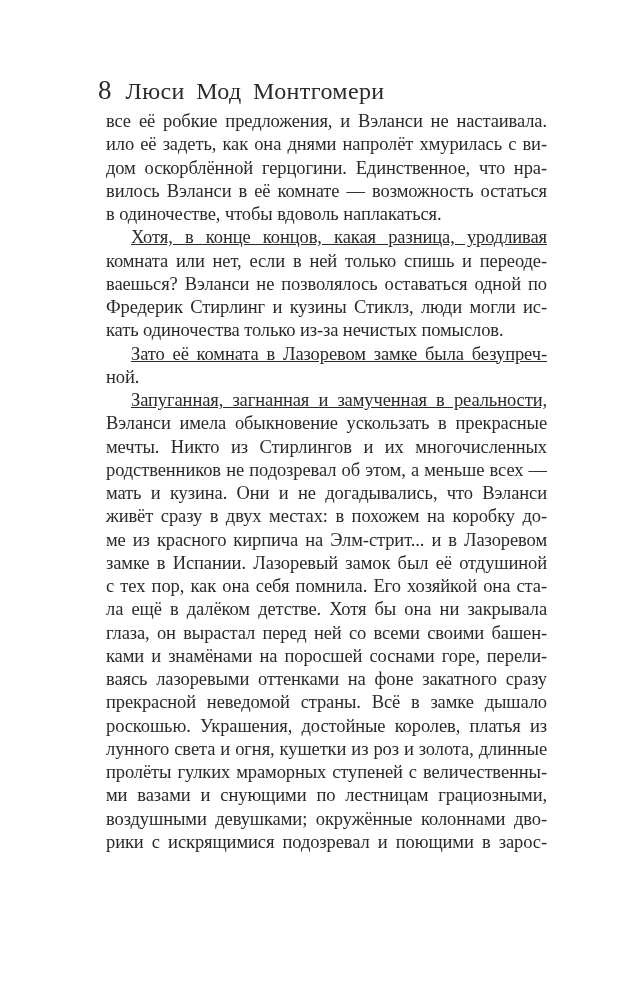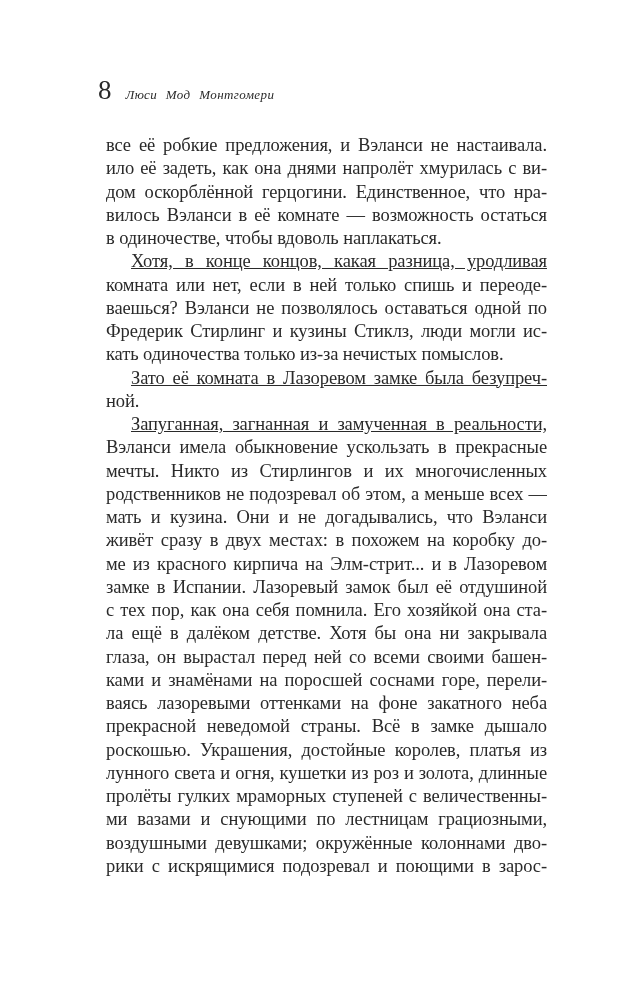--- a/index.html
+++ b/index.html
@@ -24,32 +24,30 @@
     align-items: baseline;
     gap: 14px;
     white-space: nowrap;
   }
   .page-number {
     font-size: 27px;
     font-weight: 400;
     line-height: 1;
   }
   .running-title {
-    font-style: italic;
-    font-size: 13px;
+    font-size: 24px;
     letter-spacing: 0.4px;
     word-spacing: 5px;
     line-height: 1;
   }
   .page-text {
     position: absolute;
     top: 110px;
     left: 106px;
     width: 441px;
-    margin-top: 24px;
   }
   .line {
     height: 23.25px;
     line-height: 23.25px;
     font-size: 18.5px;
     text-align: justify;
     text-align-last: justify;
     overflow: hidden;
     white-space: normal;
     letter-spacing: -0.1px;
@@ -88,21 +86,21 @@
       <div class="line">мечты. Никто из Стирлингов и их многочисленных</div>
       <div class="line">родственников не подозревал об этом, а меньше всех —</div>
       <div class="line">мать и кузина. Они и не догадывались, что Вэланси</div>
       <div class="line">живёт сразу в двух местах: в похожем на коробку до-</div>
       <div class="line">ме из красного кирпича на Элм-стрит... и в Лазоревом</div>
       <div class="line">замке в Испании. Лазоревый замок был её отдушиной</div>
       <div class="line">с тех пор, как она себя помнила. Его хозяйкой она ста-</div>
       <div class="line">ла ещё в далёком детстве. Хотя бы она ни закрывала</div>
       <div class="line">глаза, он вырастал перед ней со всеми своими башен-</div>
       <div class="line">ками и знамёнами на поросшей соснами горе, перели-</div>
-      <div class="line">ваясь лазоревыми оттенками на фоне закатного неба</div>
+      <div class="line">ваясь лазоревыми оттенками на фоне закатного сразу</div>
       <div class="line">прекрасной неведомой страны. Всё в замке дышало</div>
       <div class="line">роскошью. Украшения, достойные королев, платья из</div>
       <div class="line">лунного света и огня, кушетки из роз и золота, длинные</div>
       <div class="line">пролёты гулких мраморных ступеней с величественны-</div>
       <div class="line">ми вазами и снующими по лестницам грациозными,</div>
       <div class="line">воздушными девушками; окружённые колоннами дво-</div>
       <div class="line">рики с искрящимися подозревал и поющими в зарос-</div>
     </div>
 </div>
 

